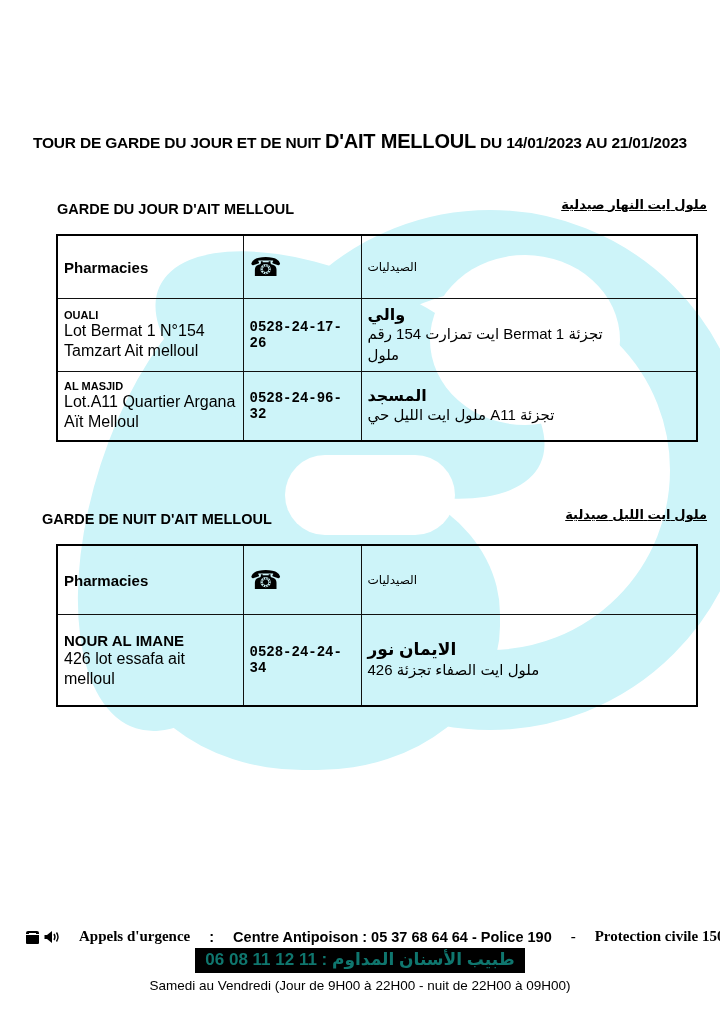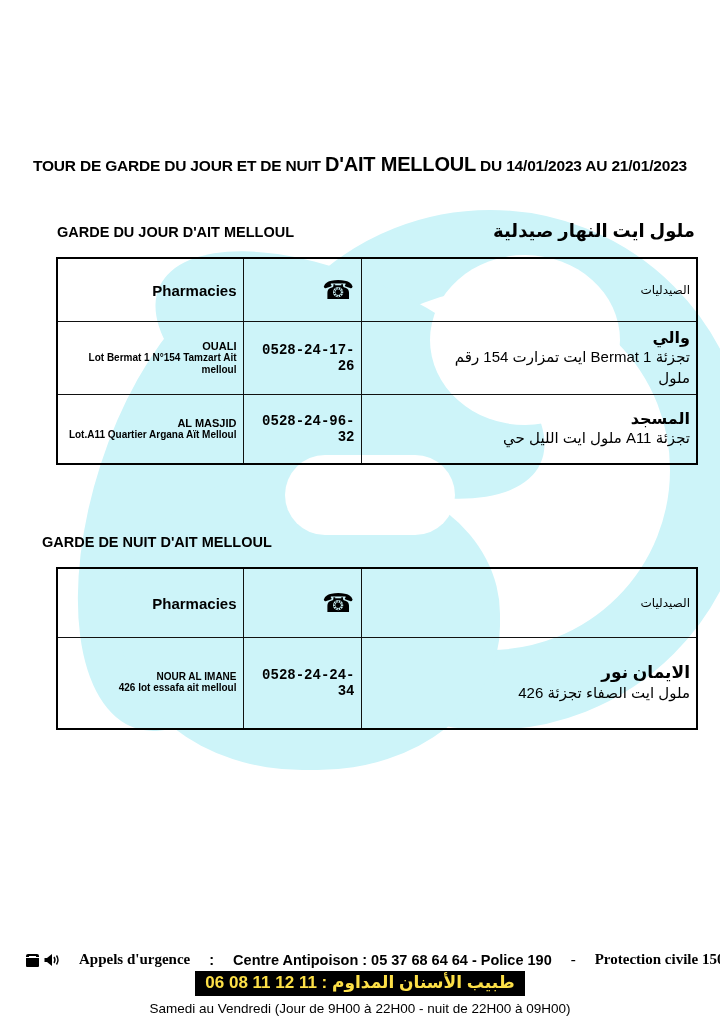--- a/index.html
+++ b/index.html
@@ -11,58 +11,58 @@
            border:80px solid #cdf4f9;box-sizing:border-box;background:transparent;}
   .wm-left{left:95px;top:260px;width:230px;height:480px;border-radius:50%;
            background:#cdf4f9;transform:rotate(18deg);}
   .wm-diag{left:140px;top:280px;width:420px;height:190px;border-radius:50%;
            background:#cdf4f9;transform:rotate(25deg);}
   .wm-bottom{left:120px;top:470px;width:380px;height:300px;border-radius:48%;
            background:#cdf4f9;}
   .wm-hole-pill{left:285px;top:455px;width:170px;height:80px;border-radius:40px;background:#ffffff;}
   .wm-hole-ell{left:430px;top:255px;width:190px;height:170px;border-radius:50%;background:#ffffff;}
   
-  .layer{position:absolute;inset:0;z-index:1;margin-top:23px;}
+  .layer{position:absolute;inset:0;z-index:1;}
   .title{position:absolute;top:130px;left:0;width:100%;text-align:center;
          font-weight:bold;letter-spacing:-0.2px;white-space:nowrap;}
   .title .t-norm{font-size:15.5px;}
   .title .t-big{font-size:20px;}
   .sec-row{position:absolute;left:0;width:100%;height:28px;}
   .sec-row .fr{position:absolute;font-weight:bold;font-size:14.5px;top:4px;}
-  .sec-row .ar{position:absolute;right:25px;top:0;font-weight:bold;font-size:18px;
-               direction:ltr;}
+  .sec-row .ar{position:absolute;right:13px;top:0;font-weight:bold;font-size:13px;
+               text-decoration:underline;direction:ltr;}
   .day-sec{top:197px;text-align:center;} .day-sec .fr{left:57px;}
   .night-sec{top:507px;} .night-sec .fr{left:42px;}
   table.garde{position:absolute;left:56px;border-collapse:collapse;table-layout:fixed;
               width:640px;background:transparent;border:2px solid #000;}
-  table.garde td,table.garde th{border:1.4px solid #111;text-align:right;vertical-align:middle;
+  table.garde td,table.garde th{border:1.4px solid #111;text-align:left;vertical-align:middle;
               padding:2px 6px;background:transparent;}
   .t-day{top:234px;} .t-night{top:544px;}
   .h-pharm{font-size:15px;font-weight:bold;}
   .h-phone{font-size:26px;line-height:1;}
   .h-ar{font-size:12px;font-weight:normal;}
   .t-day th{height:58px;} .t-day .r0 td{height:68px;} .t-day .r1 td{height:64px;}
   .t-night th{height:64px;} .t-night .r0 td{height:86px;}
   .fr-name{font-weight:bold;font-size:11px;}
-  .fr-addr{font-size:10px;line-height:1.25;font-weight:bold;}
+  .fr-addr{font-size:16px;line-height:1.25;}
   .phone{font-weight:bold;font-size:14px;font-family:Liberation Mono, monospace;}
   .ar-name{font-weight:bold;font-size:16px;direction:ltr;}
   .ar-addr{font-size:15px;line-height:1.35;direction:ltr;}
   .t-night .ar-name{font-size:17px;}
   .t-night .ar-addr{font-size:15px;}
-  .t-night .fr-name{font-size:10px;}
+  .t-night .fr-name{font-size:15px;}
   .tok{unicode-bidi:isolate;}
   
   .f-line1{position:absolute;left:24px;top:928px;width:672px;display:flex;
            align-items:center;gap:19px;white-space:nowrap;}
   .f-serif{font-family:"Liberation Serif",serif;font-weight:bold;font-size:15px;}
   .f-sans{font-weight:bold;font-size:14.5px;}
   .f-icons{display:flex;align-items:center;gap:3px;flex:0 0 auto;}
   .bar-wrap{position:absolute;top:948px;left:0;width:100%;text-align:center;}
-  .bar{display:inline-block;background:#000;color:#fde047;font-weight:bold;font-size:17px;
+  .bar{display:inline-block;background:#000;color:#0f766e;font-weight:bold;font-size:17px;
        padding:1px 10px 3px 10px;direction:ltr;}
   .nb{position:absolute;top:977px;left:0;width:100%;text-align:center;
       font-size:13.5px;line-height:1.4;}
 </style>
 </head>
 <body>
 
 <div class="page">
 
   <div class="wm wm-ring"></div>
@@ -116,20 +116,21 @@
         <td>
           <div class="ar-name"><span><span dir="auto" class="tok">المسجد</span></span></div>
           <div class="ar-addr"><span><span dir="auto" class="tok">حي</span> <span dir="auto" class="tok">الليل</span> <span dir="auto" class="tok">ايت</span> <span dir="auto" class="tok">ملول</span> <span dir="auto" class="tok">A11</span> <span dir="auto" class="tok">تجزئة</span></span></div>
         </td>
       </tr>
     </tbody>
       </table>
 
     <div class="sec-row night-sec">
       <span class="fr">GARDE DE NUIT D'AIT MELLOUL</span>
+      <span class="ar"><span><span dir="auto" class="tok">صيدلية</span> <span dir="auto" class="tok">الليل</span> <span dir="auto" class="tok">ايت</span> <span dir="auto" class="tok">ملول</span></span></span>
     </div>
 
     <table class="garde t-night">
       <colgroup>
           <col style="width:186px">
           <col style="width:118px">
           <col style="width:336px">
         </colgroup>
       <tbody>
           <tr>

